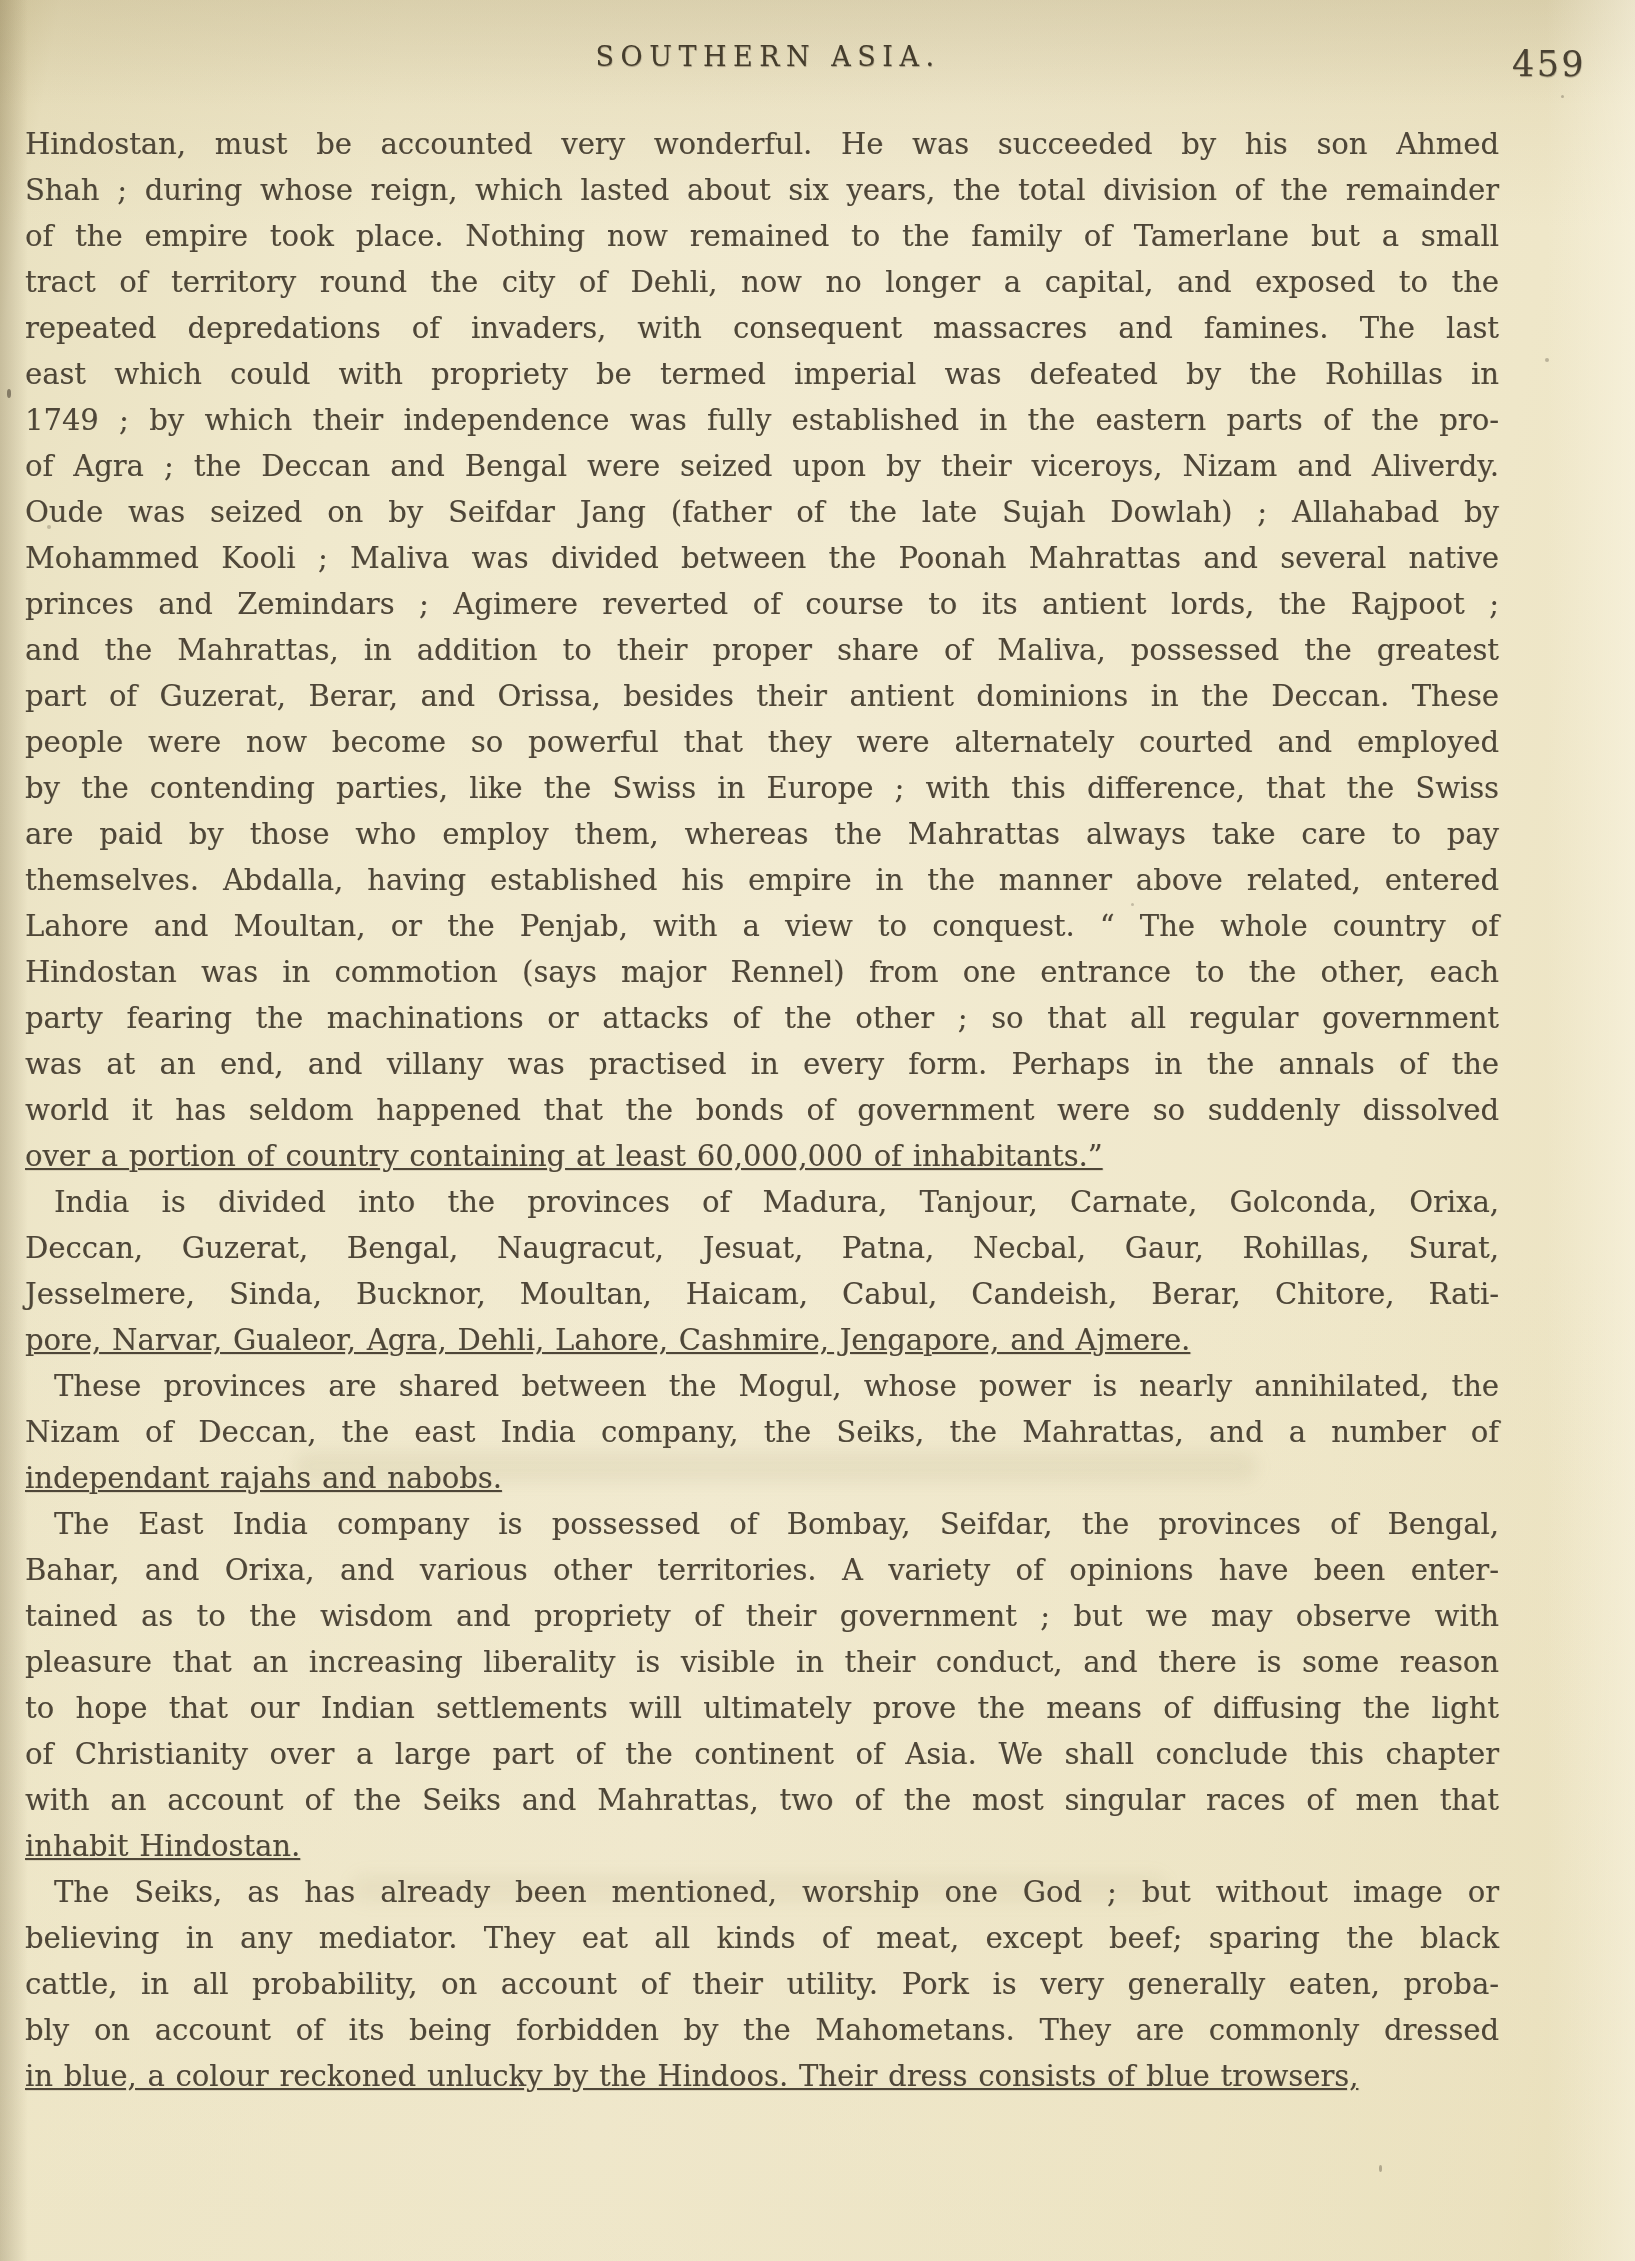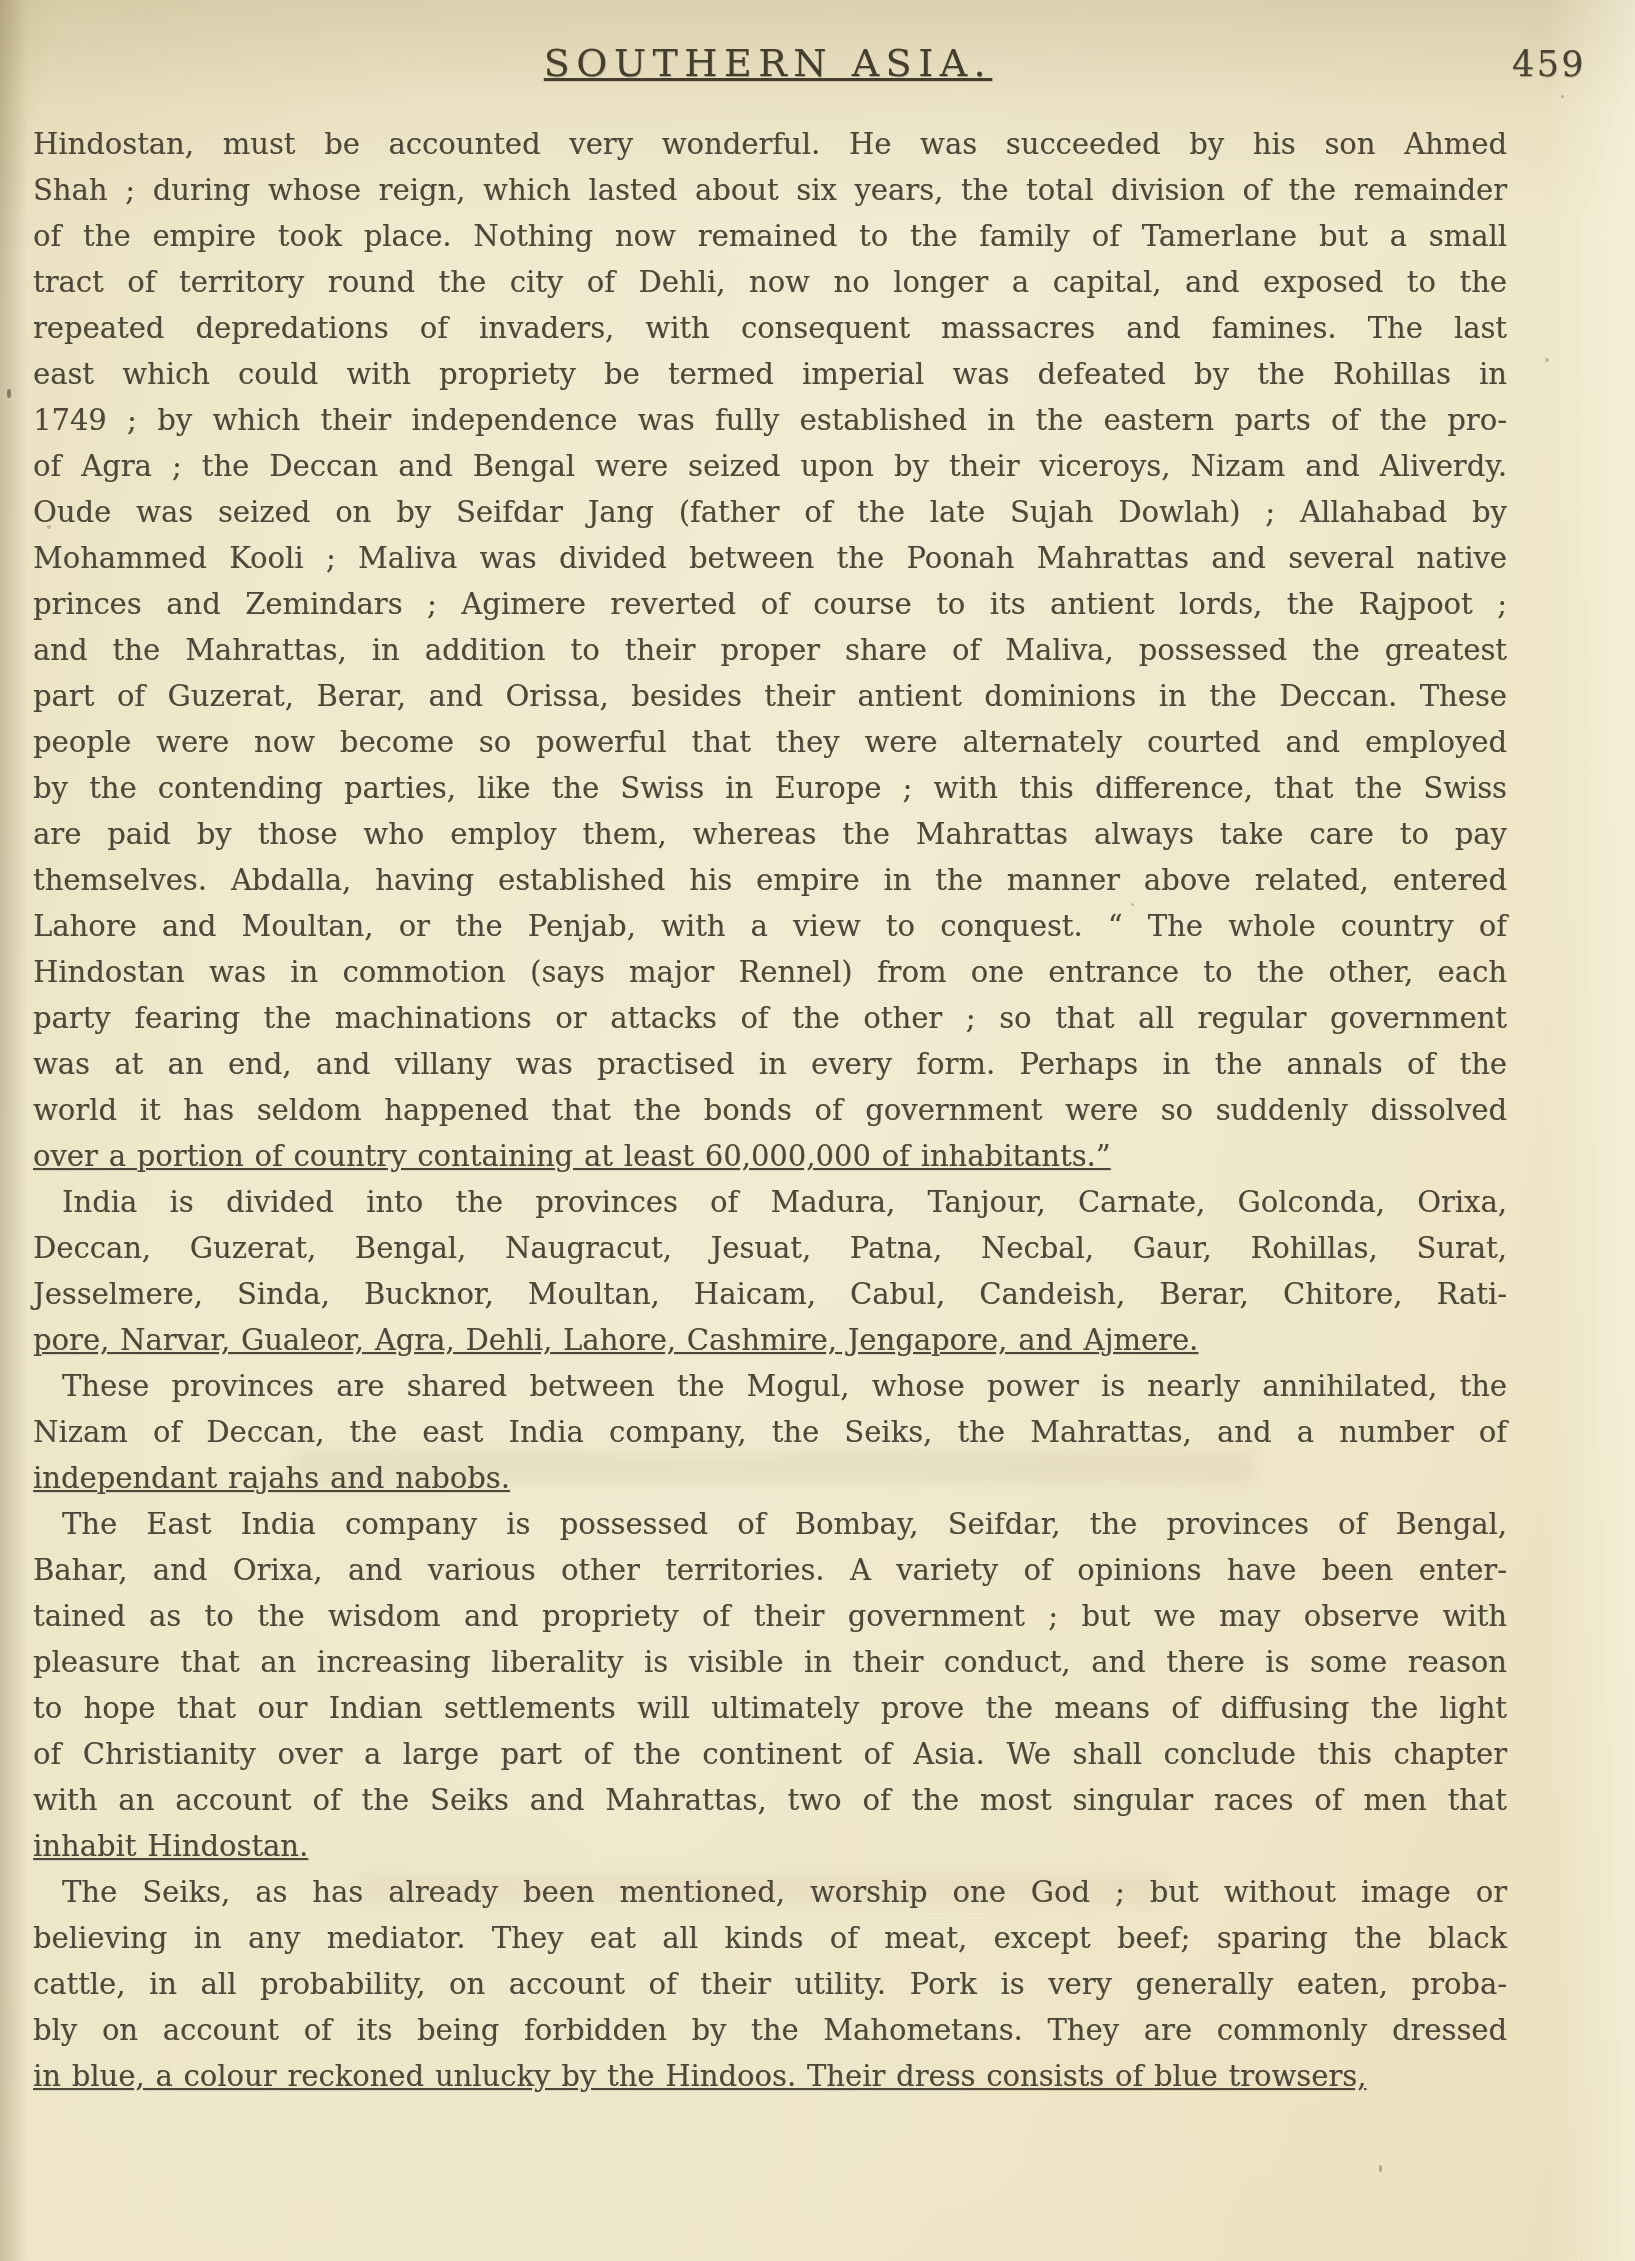--- a/index.html
+++ b/index.html
@@ -41,31 +41,30 @@
   .s1 { left: 6.5px;    top: 389px;  width: 4.9px; height: 9px; opacity: .65; }
   .s2 { left: 1545px; top: 358px;  width: 4.1px; height: 4.1px;  opacity: .35; }
   .s3 { left: 1561px; top: 95px;  width: 3.3px; height: 3.3px;  opacity: .35; }
   .s4 { left: 1379px; top: 2165px; width: 3.3px; height: 7.3px;  opacity: .40; }
   .s5 { left: 1131px; top: 903px; width: 3.3px; height: 3.3px;  opacity: .30; }
   .s6 { left: 47px;   top: 525px;  width: 4.1px; height: 4.1px;  opacity: .30; }
 
   .page-header { position: absolute; left: 31px; top: 41px; width: 1474px; height: 49px; }
   .page-title {
     width: 100%; text-align: center;
-    font-size: 38px; letter-spacing: 6.5px; color: #453d2d;
+    font-size: 27px; letter-spacing: 6.5px; color: #453d2d;
     text-shadow: 0.5px 0.5px 0.7px rgba(60,50,32,0.35);
-    text-decoration: underline;
   }
   .page-number {
     position: absolute; left: 1512px; top: 44px;
     font-size: 35px; color: #4a4233; letter-spacing: 2.4px;
     text-shadow: 0.5px 0.5px 0.7px rgba(60,50,32,0.35);
   }
   .page-body {
-    position: absolute; left: 33px; top: 121px; width: 1474px;
+    position: absolute; left: 25px; top: 121px; width: 1474px;
   }
   .para { margin: 0; }
   .line {
     height: 46px; line-height: 46px;
     font-size: 29px; color: #4e4638;
     text-align: justify; text-align-last: justify;
     word-spacing: 1.6px;
     text-shadow: 0.4px 0.4px 0.6px rgba(62,52,36,0.30);
     white-space: nowrap; overflow: visible;
   }

